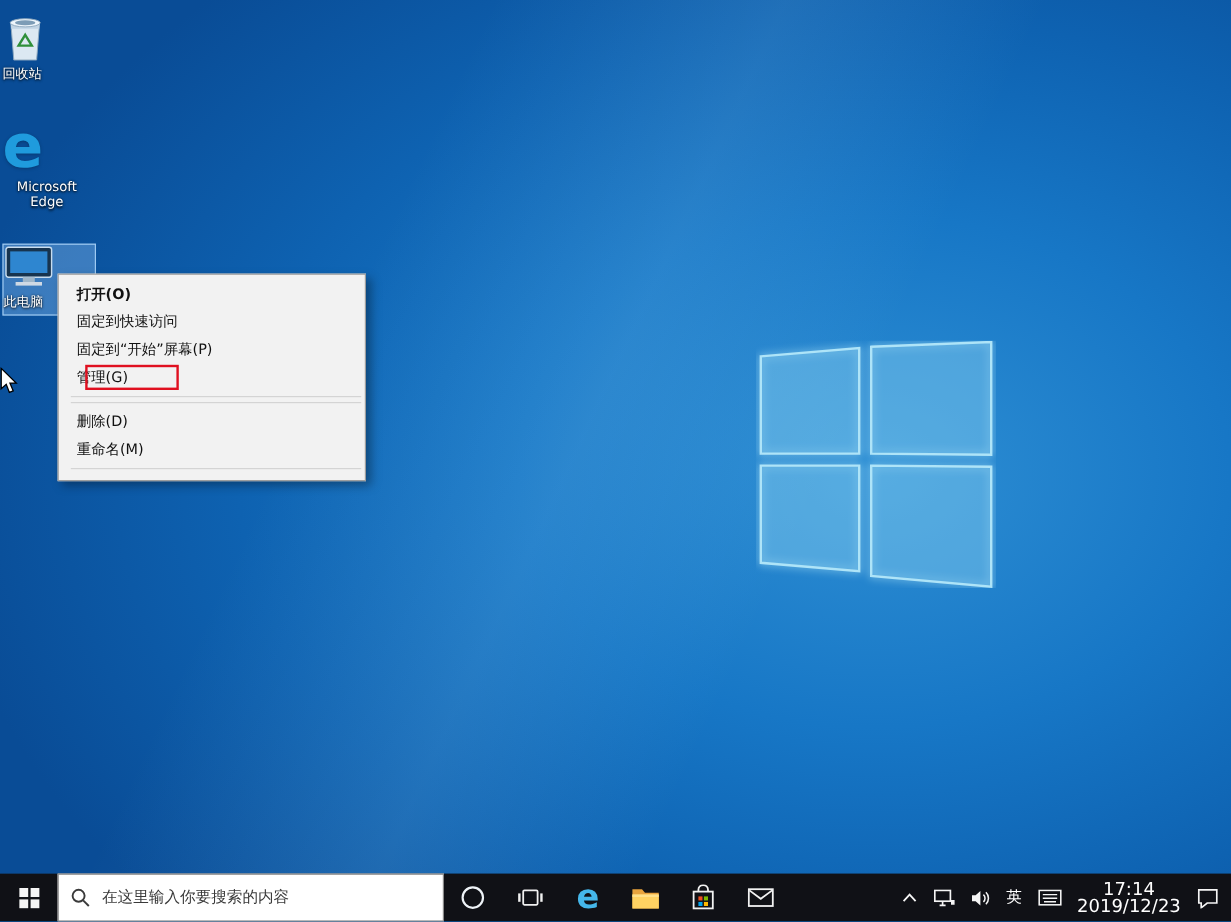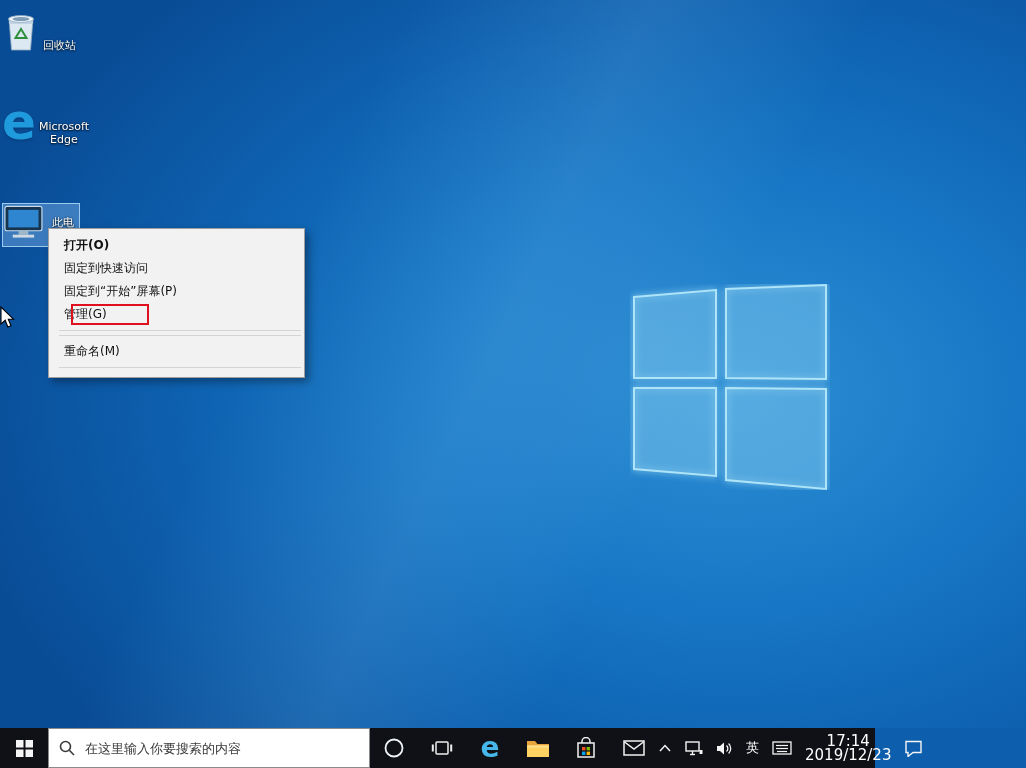--- a/index.html
+++ b/index.html
@@ -11,22 +11,22 @@
   
   .desktop{
     position:absolute;left:0;top:0;width:1026px;height:728px;
     background:
       linear-gradient(115deg, rgba(180,230,255,0) 30%, rgba(170,225,255,0.12) 48%, rgba(180,230,255,0) 64%),
       radial-gradient(ellipse 780px 560px at 71% 54%, #2e8fd4 0%, #1777c6 38%, #0e62b1 68%, #094c96 100%);
   }
   .win-logo{position:absolute;left:630px;top:284px;}
   
   .icon-cell{
-    position:absolute;width:76px;display:flex;
-    align-items:flex-end;gap:3px;text-align:center;
+    position:absolute;width:76px;display:flex;flex-direction:column;
+    align-items:flex-start;gap:3px;text-align:center;
   }
   .icon-cell.selected{
     background:rgba(120,175,230,0.45);
     border:1px solid rgba(175,215,250,0.85);
     padding-bottom:4px;
   }
   .icon-label{
     color:#fff;font-size:11px;line-height:13px;
     text-shadow:0 1px 2px rgba(0,0,0,0.85), 0 0 2px rgba(0,0,0,0.6);
     max-width:74px;word-wrap:break-word;
@@ -48,21 +48,21 @@
     white-space:nowrap;cursor:default;
   }
   .menu-item.default-action span.mi-label{font-weight:bold;}
   .menu-sep{height:1px;background:#d4d4d4;margin:4px 3px 4px 10px;}
   .red-box{
     position:absolute;left:22px;top:1px;width:78px;height:21px;
     border:2px solid #e01020;box-sizing:border-box;pointer-events:none;
   }
   
   .taskbar{
-    position:absolute;left:0;bottom:0;width:875px;height:40px;
+    position:absolute;left:0;bottom:0;width:1026px;height:40px;
     background:#101116;display:flex;align-items:stretch;z-index:30;
   }
   .tb-btn{
     width:48px;display:flex;align-items:center;justify-content:center;
     flex:0 0 auto;
   }
   .search-box{
     flex:0 0 auto;width:322px;background:#fff;border:1px solid #8a8a8a;
     display:flex;align-items:center;padding:0 10px;gap:8px;box-sizing:border-box;
   }
@@ -144,20 +144,23 @@
   <div class="menu-item">
     <span class="mi-label">固定到“开始”屏幕(P)</span>
   </div>
   <div class="menu-item">
     <span class="red-box"></span>
     <span class="mi-label">管理(G)</span>
   </div>
   <div class="menu-sep"></div>
   <div class="menu-sep"></div>
   <div class="menu-item">
+    <span class="mi-label">删除(D)</span>
+  </div>
+  <div class="menu-item">
     <span class="mi-label">重命名(M)</span>
   </div>
   <div class="menu-sep"></div>
 </div>
 
 <div class="taskbar">
 
   <div class="tb-btn">
     <svg width="17" height="17" viewBox="0 0 17 17">
       <rect x="0" y="0" width="7.5" height="7.5" fill="#f5f5f5"></rect>

